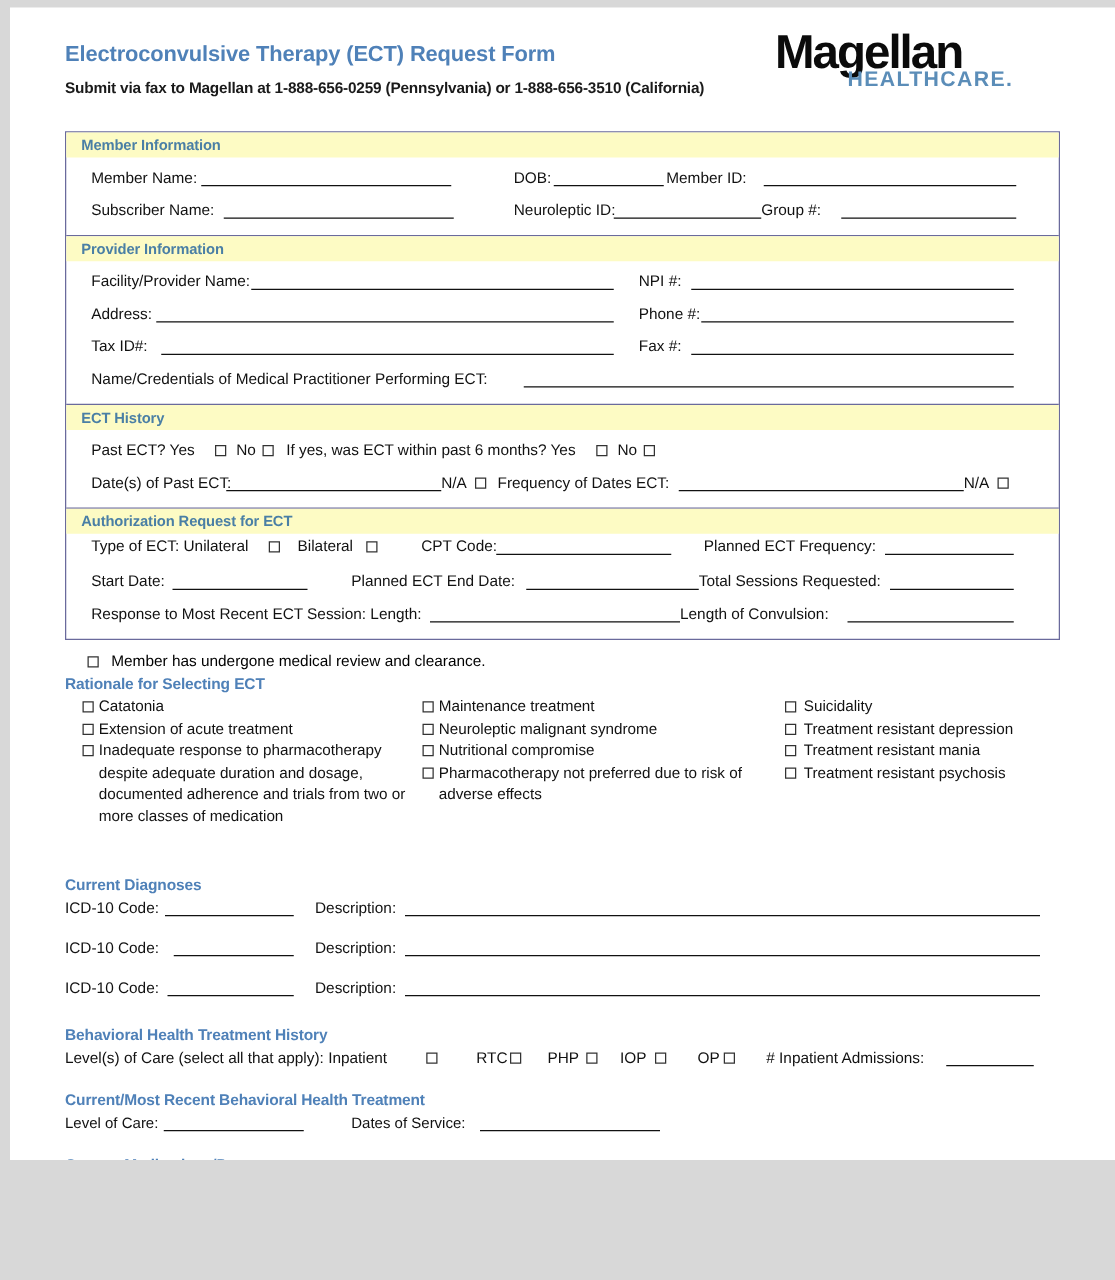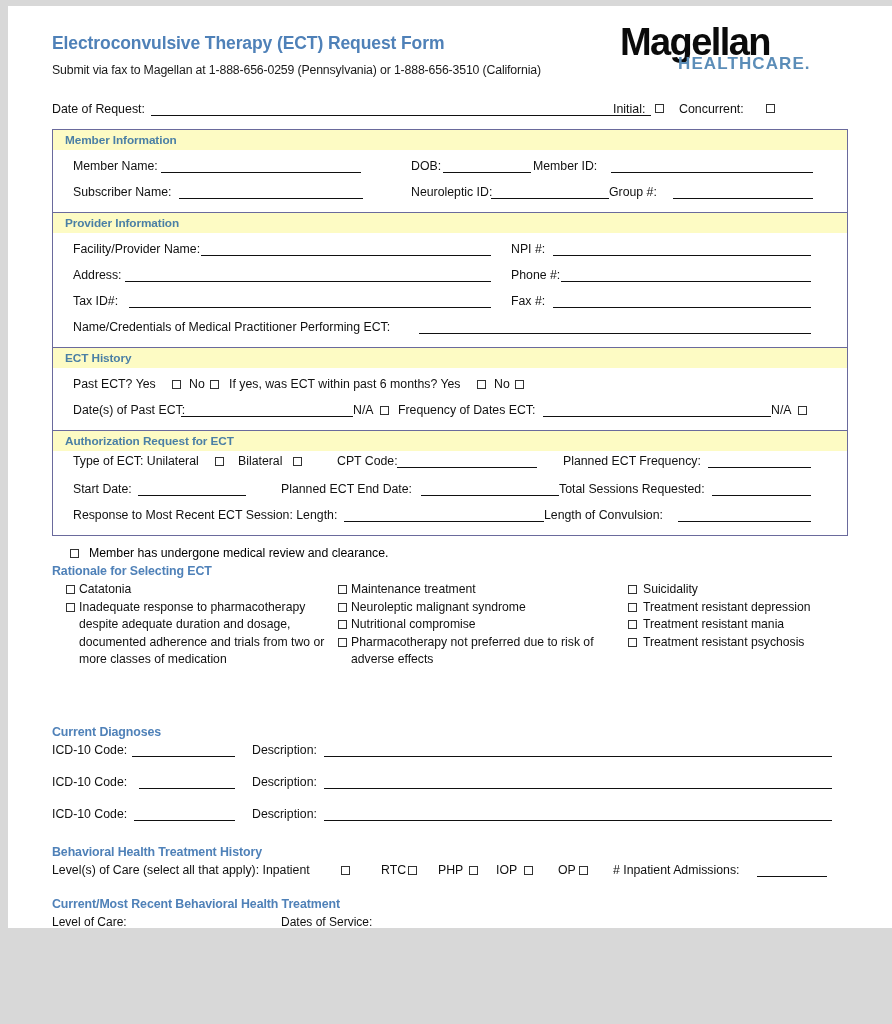--- a/index.html
+++ b/index.html
@@ -35,21 +35,21 @@
     left: 44px; top: 27px;
     font-size: 17.5px;
     font-weight: bold;
     color: #4f81b8;
     letter-spacing: -0.1px;
   }
   .form-sub {
     position: absolute;
     left: 44px; top: 57px;
     font-size: 12.3px;
-    font-weight: normal;
+    font-weight: bold;
     color: #1a1a1a;
     letter-spacing: -0.15px;
   }
   .logo {
     position: absolute;
     right: 52px; top: 18px;
     text-align: left;
     width: 220px;
   }
   .logo-main {
@@ -197,28 +197,20 @@
 
   <div class="hdr">
     <div class="form-title">Electroconvulsive Therapy (ECT) Request Form</div>
     <div class="form-sub">Submit via fax to Magellan at 1-888-656-0259 (Pennsylvania) or 1-888-656-3510 (California)</div>
     <div class="logo">
       <div class="logo-main">Magellan</div>
       <div class="logo-sub">HEALTHCARE.</div>
     </div>
   </div>
 
-  <div class="dor">
-    <span class="lbl">Date of Request:</span>
-    <div class="ul-long"></div>
-    <span class="initial">Initial:</span>
-    <span class="cb cb1"></span>
-    <span class="concurrent">Concurrent:</span>
-    <span class="cb cb2"></span>
-  </div>
 
   <div class="block">
 
     <div class="sect">
       <div class="bar">Member Information</div>
       <div class="rows">
         <div class="row">
           <span class="t" style="left:20px;top:5px">Member Name:</span>
           <div class="ul" style="left:108px;top:18px;width:200px"></div>
           <span class="t" style="left:358px;top:5px">DOB:</span>
@@ -330,20 +322,24 @@
       <span class="t">Member has undergone medical review and clearance.</span>
     </div>
 
     <div class="sec-head">Rationale for Selecting ECT</div>
 
     <div class="rat">
       <div class="col c1">
         <div class="item">
           <span class="cb"></span>
           <span>Catatonia</span>
+        </div>
+        <div class="item">
+          <span class="cb"></span>
+          <span>Extension of acute treatment</span>
         </div>
         <div class="item">
           <span class="cb"></span>
           <span>Inadequate response to pharmacotherapy despite adequate duration and dosage, documented adherence and trials from two or more classes of medication</span>
         </div>
       </div>
       <div class="col c2">
         <div class="item">
           <span class="cb"></span>
           <span>Maintenance treatment</span>

